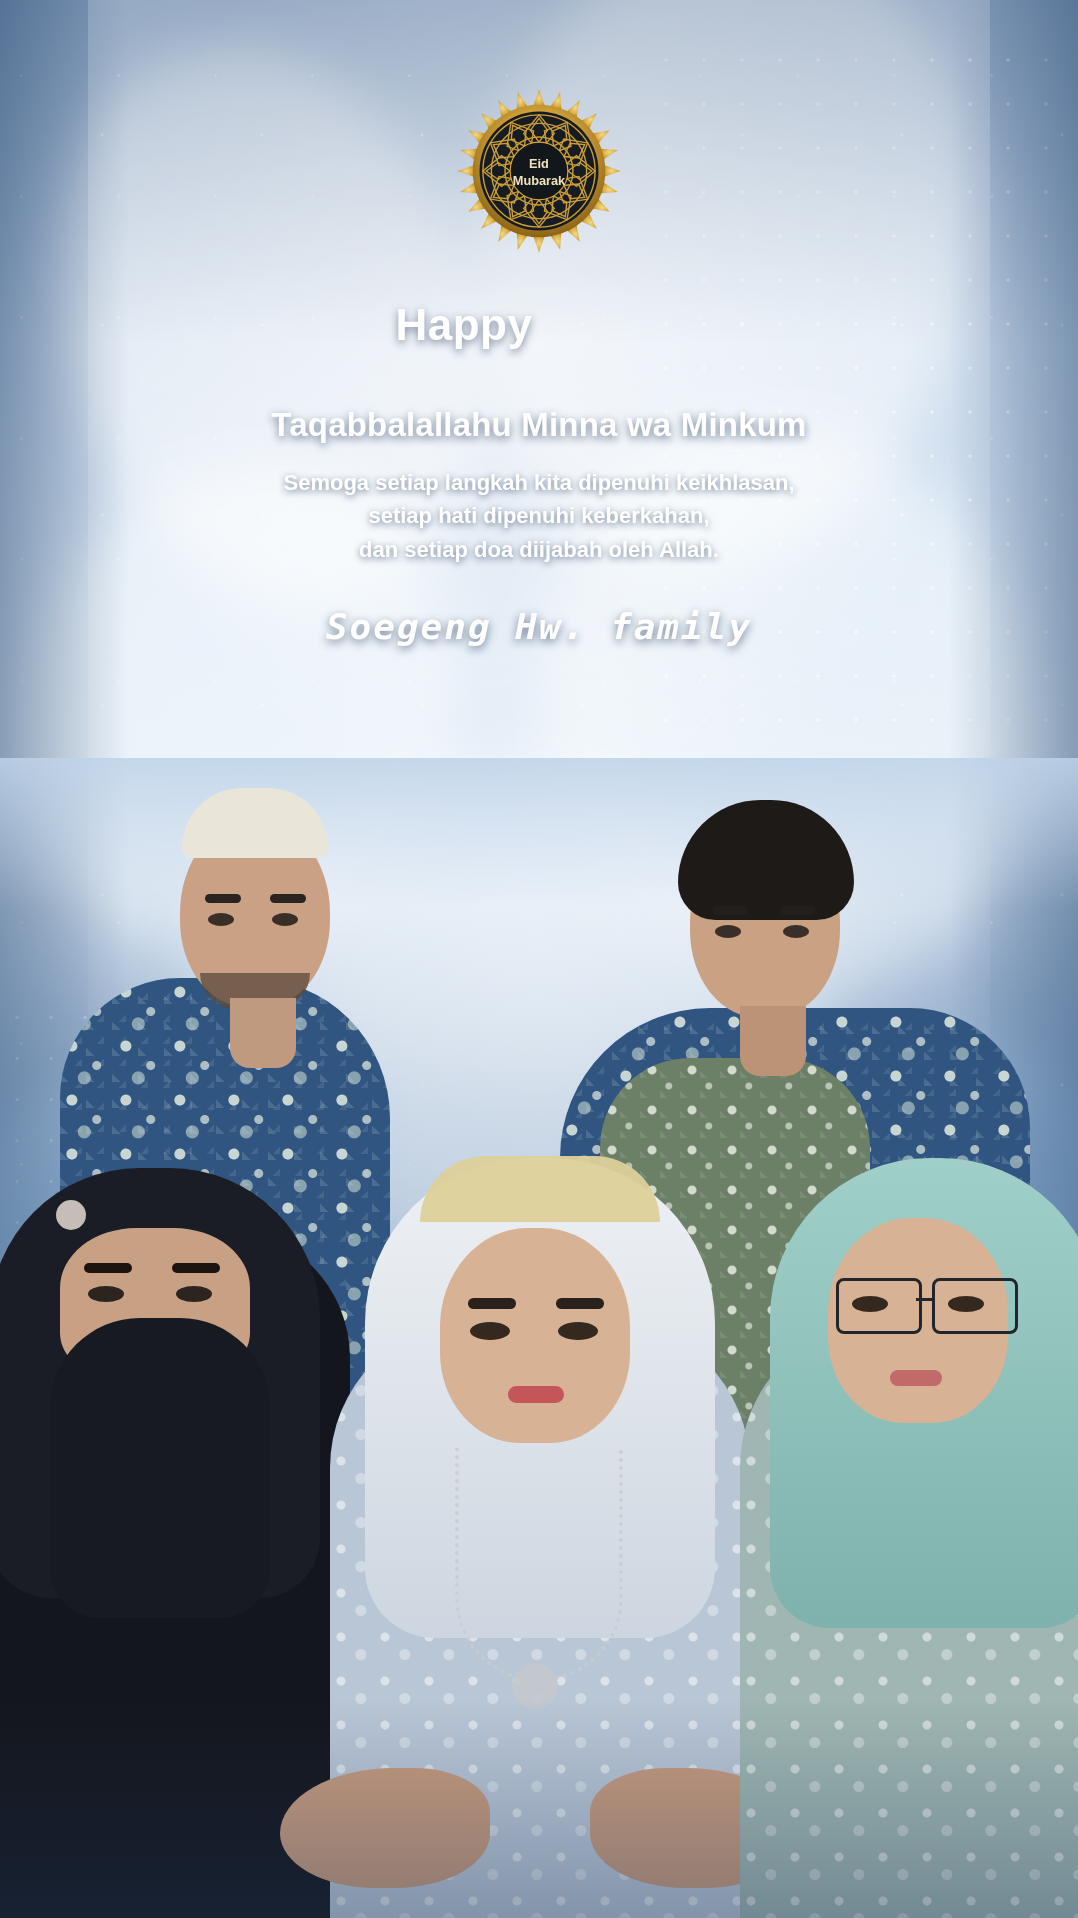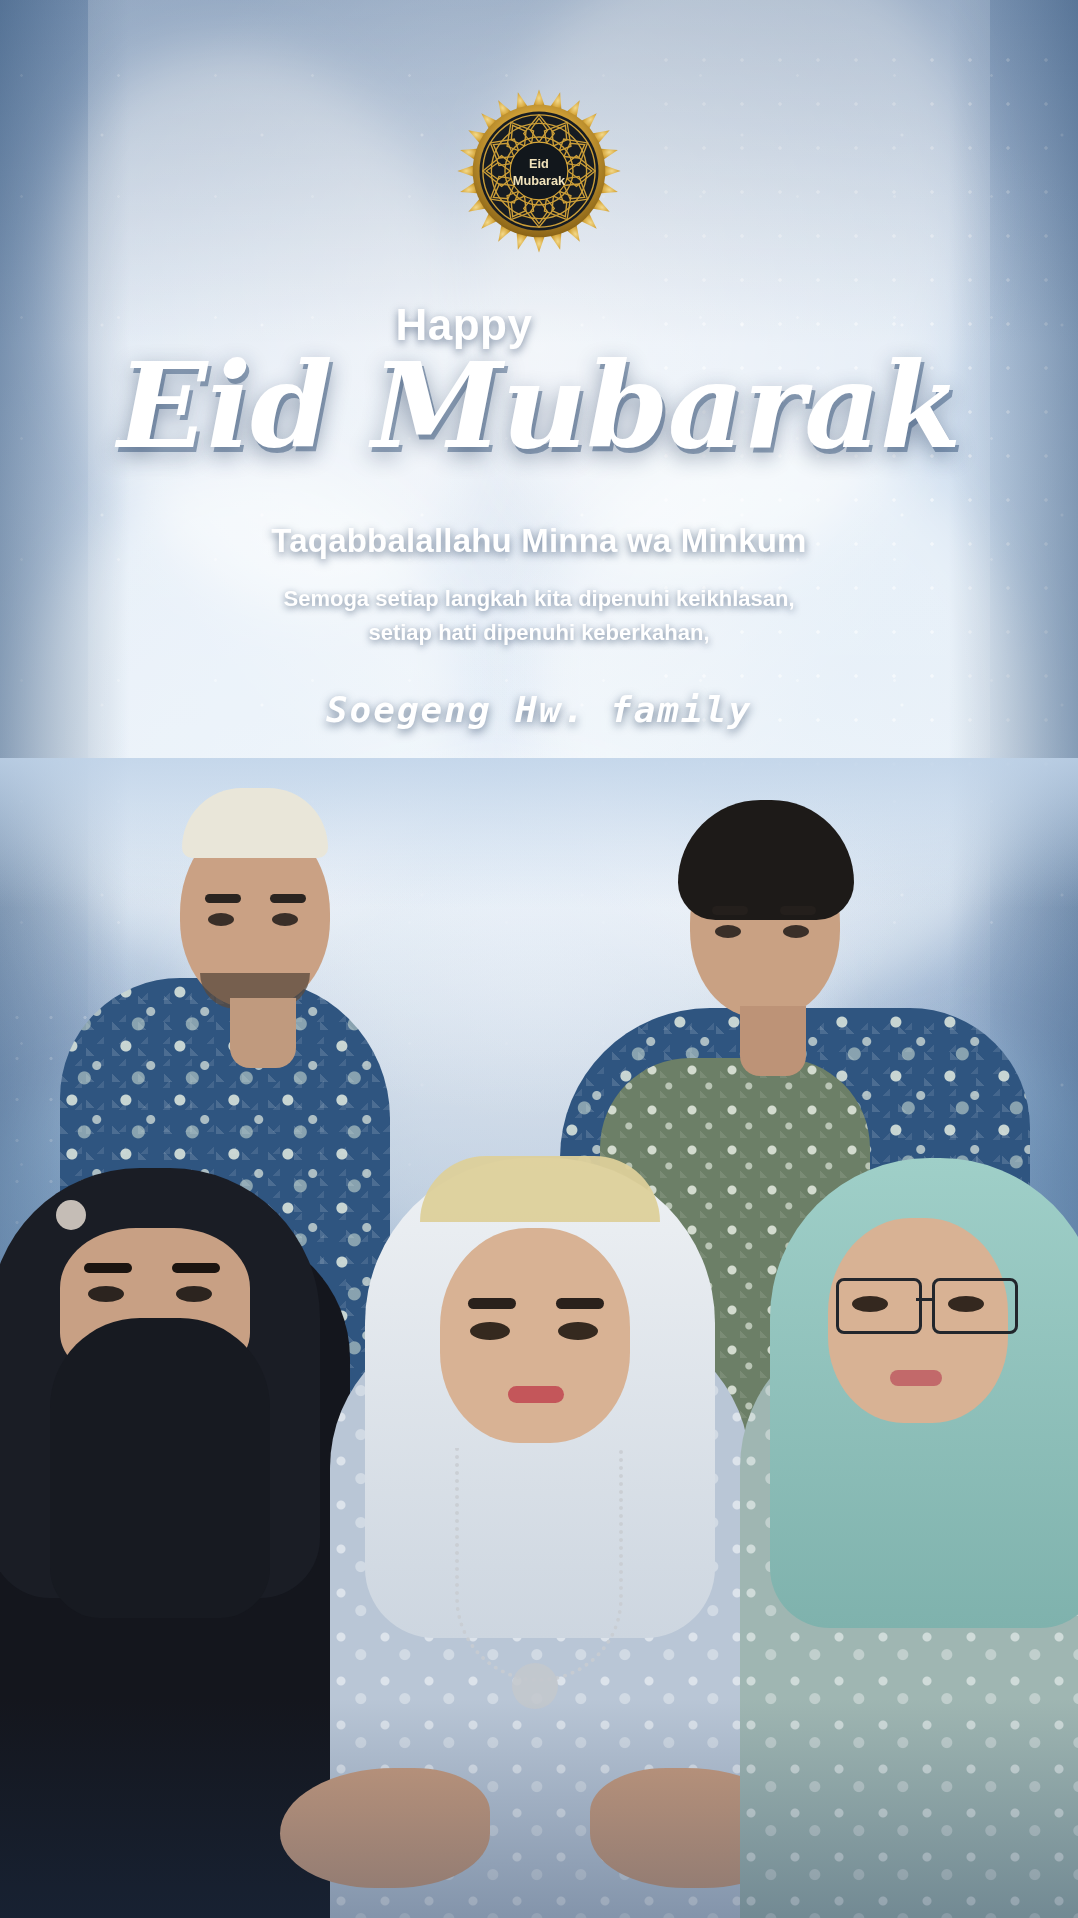--- a/index.html
+++ b/index.html
@@ -307,26 +307,26 @@
           <circle r="34" fill="#12171c" stroke="#d6a63a" stroke-width="1.4"></circle>
         </g>
         <text x="0" y="-4" text-anchor="middle" fill="#f0e2bb" font-family="Liberation Sans, sans-serif" font-size="15" font-weight="bold">Eid</text>
         <text x="0" y="16" text-anchor="middle" fill="#f0e2bb" font-family="Liberation Sans, sans-serif" font-size="15" font-weight="bold">Mubarak</text>
       </g>
     </svg>
   </div>
 
   <div class="text-block">
     <div class="happy">Happy</div>
-    <div class="eid-script">Eid Mubarak</div>
 
     <div class="taqabbal">Taqabbalallahu Minna wa Minkum</div>
     <div class="wish">
       <div>Semoga setiap langkah kita dipenuhi keikhlasan,</div>
       <div>setiap hati dipenuhi keberkahan,</div>
+      <div>dan setiap doa diijabah oleh Allah.</div>
     </div>
 
     <div class="signature">Soegeng Hw. family</div>
   </div>
 
   <div class="photo">
     <div class="photo-bg"></div>
     <div class="fade-top"></div>
 
     <div class="person">

